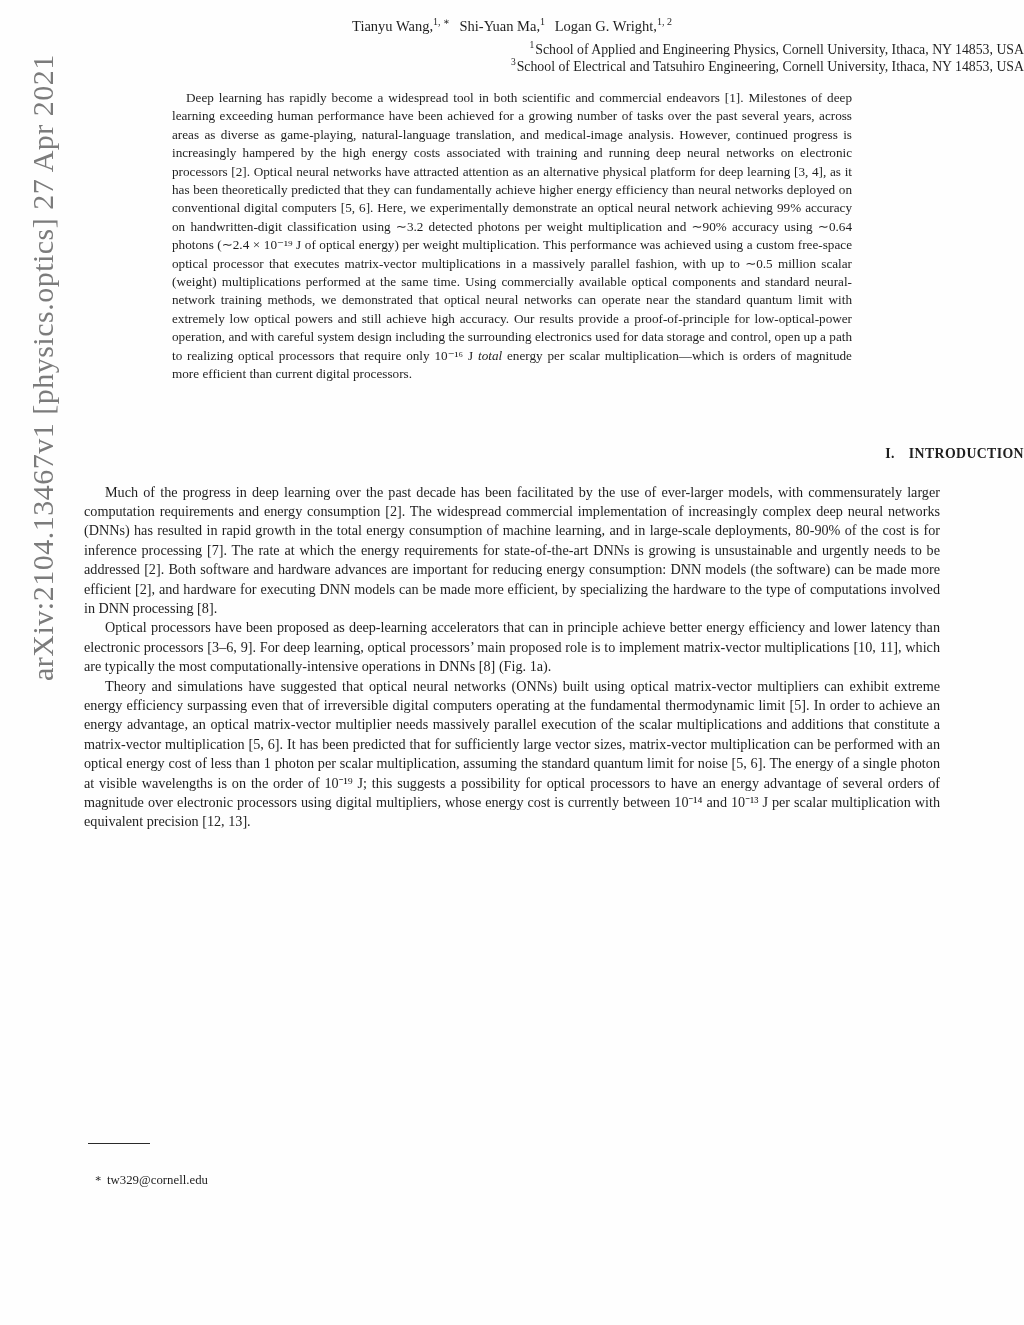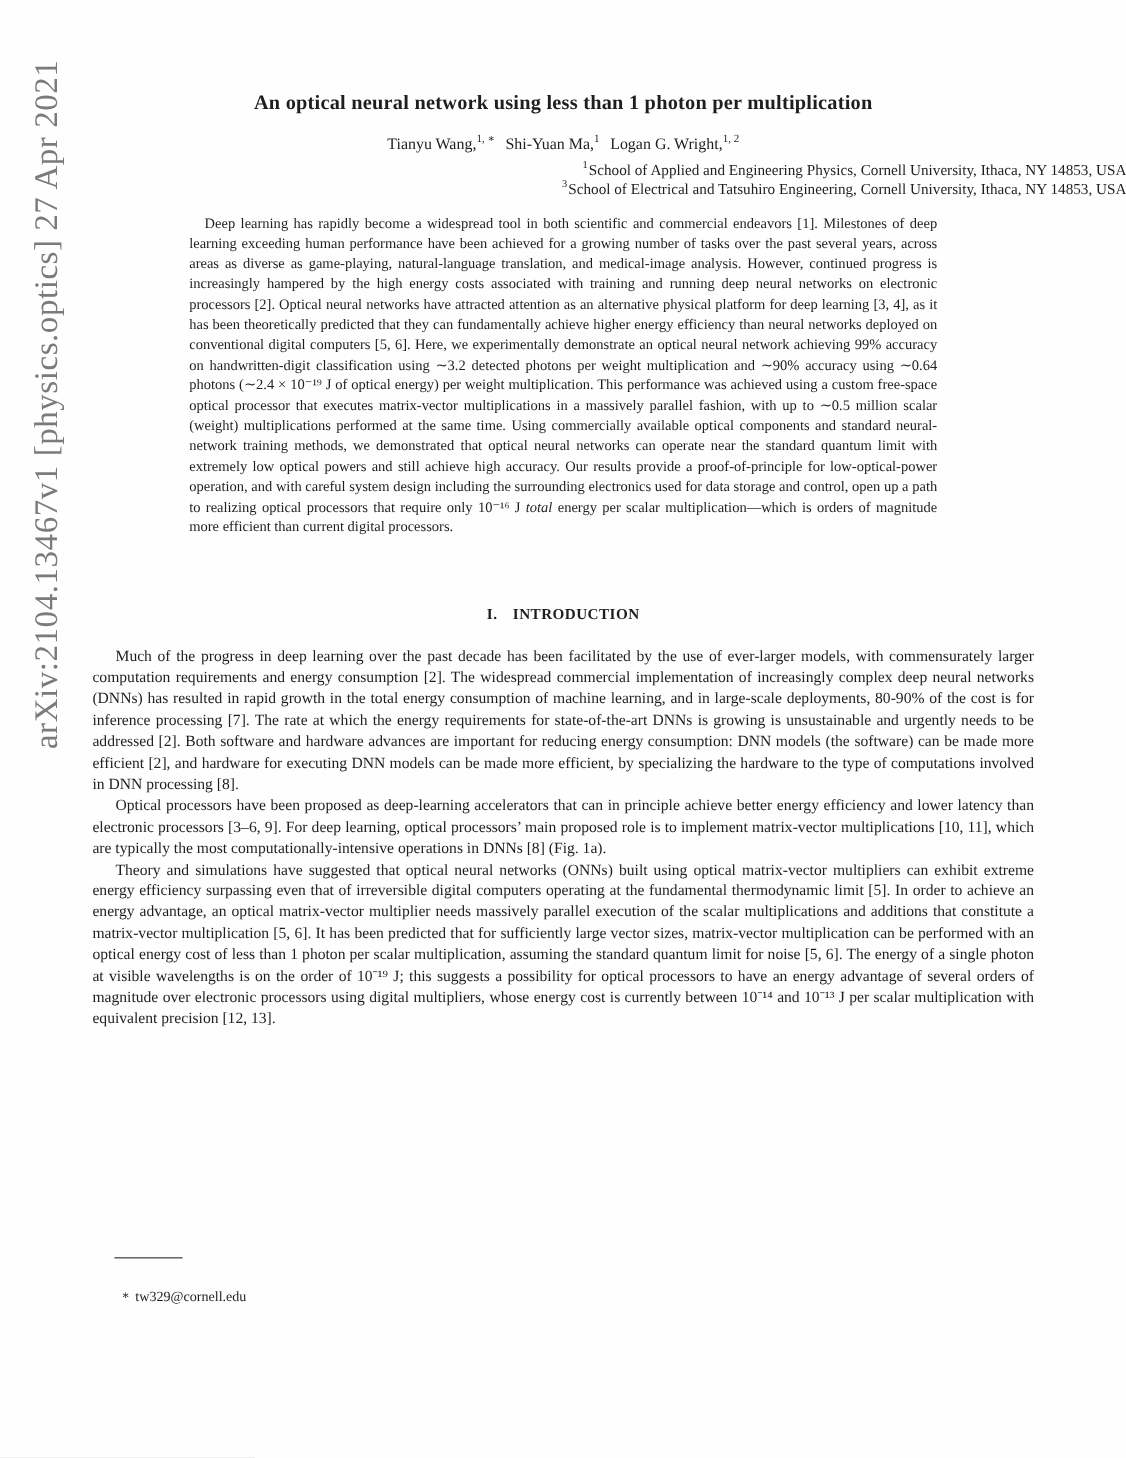--- a/index.html
+++ b/index.html
@@ -71,21 +71,21 @@
     text-align: justify;
     font-size: 13.2px;
     line-height: 18.4px;
     text-indent: 14px;
     font-family: Liberation Serif, serif;
   }
   .abstract .it { font-style: italic; }
   
   .section-heading {
     margin-top: 62px;
-    text-align: center;
+    text-align: right;
     font-size: 13.8px;
     font-weight: bold;
     letter-spacing: 0.4px;
   }
   .section-heading .sec-num { margin-right: 14px; }
   
   .body-text {
     width: 856px;
     margin: 21px auto 0 auto;
     font-family: Liberation Serif, serif;
@@ -93,21 +93,21 @@
   .body-text p {
     margin: 0;
     text-align: justify;
     font-size: 14.2px;
     line-height: 19.4px;
     text-indent: 21px;
   }
   
   .footnote-area {
     position: absolute;
-    left: 104px;
+    left: 88px;
     top: 1143px;
     width: 400px;
   }
   .footnote-rule {
     width: 62px;
     border-top: 1.5px solid #2a2a2a;
     margin-bottom: 26px;
   }
   .footnote {
     font-size: 12.8px;
@@ -128,21 +128,20 @@
 </style>
 </head>
 <body>
 
 <div class="page">
 
   <div class="watermark">
     <span>arXiv:2104.13467v1  [physics.optics]  27 Apr 2021</span>
   </div>
 
-  <h1 class="title">An optical neural network using less than 1 photon per multiplication</h1>
 
   <div class="authors">
     <div>
       <span class="author-seg"><span>Tianyu Wang,</span><sup>1, ∗</sup></span>
       <span class="author-seg"><span>Shi-Yuan Ma,</span><sup>1</sup></span>
       <span class="author-seg"><span>Logan G. Wright,</span><sup>1, 2</sup></span>
     </div>
   </div>
 
   <div class="affiliations">

